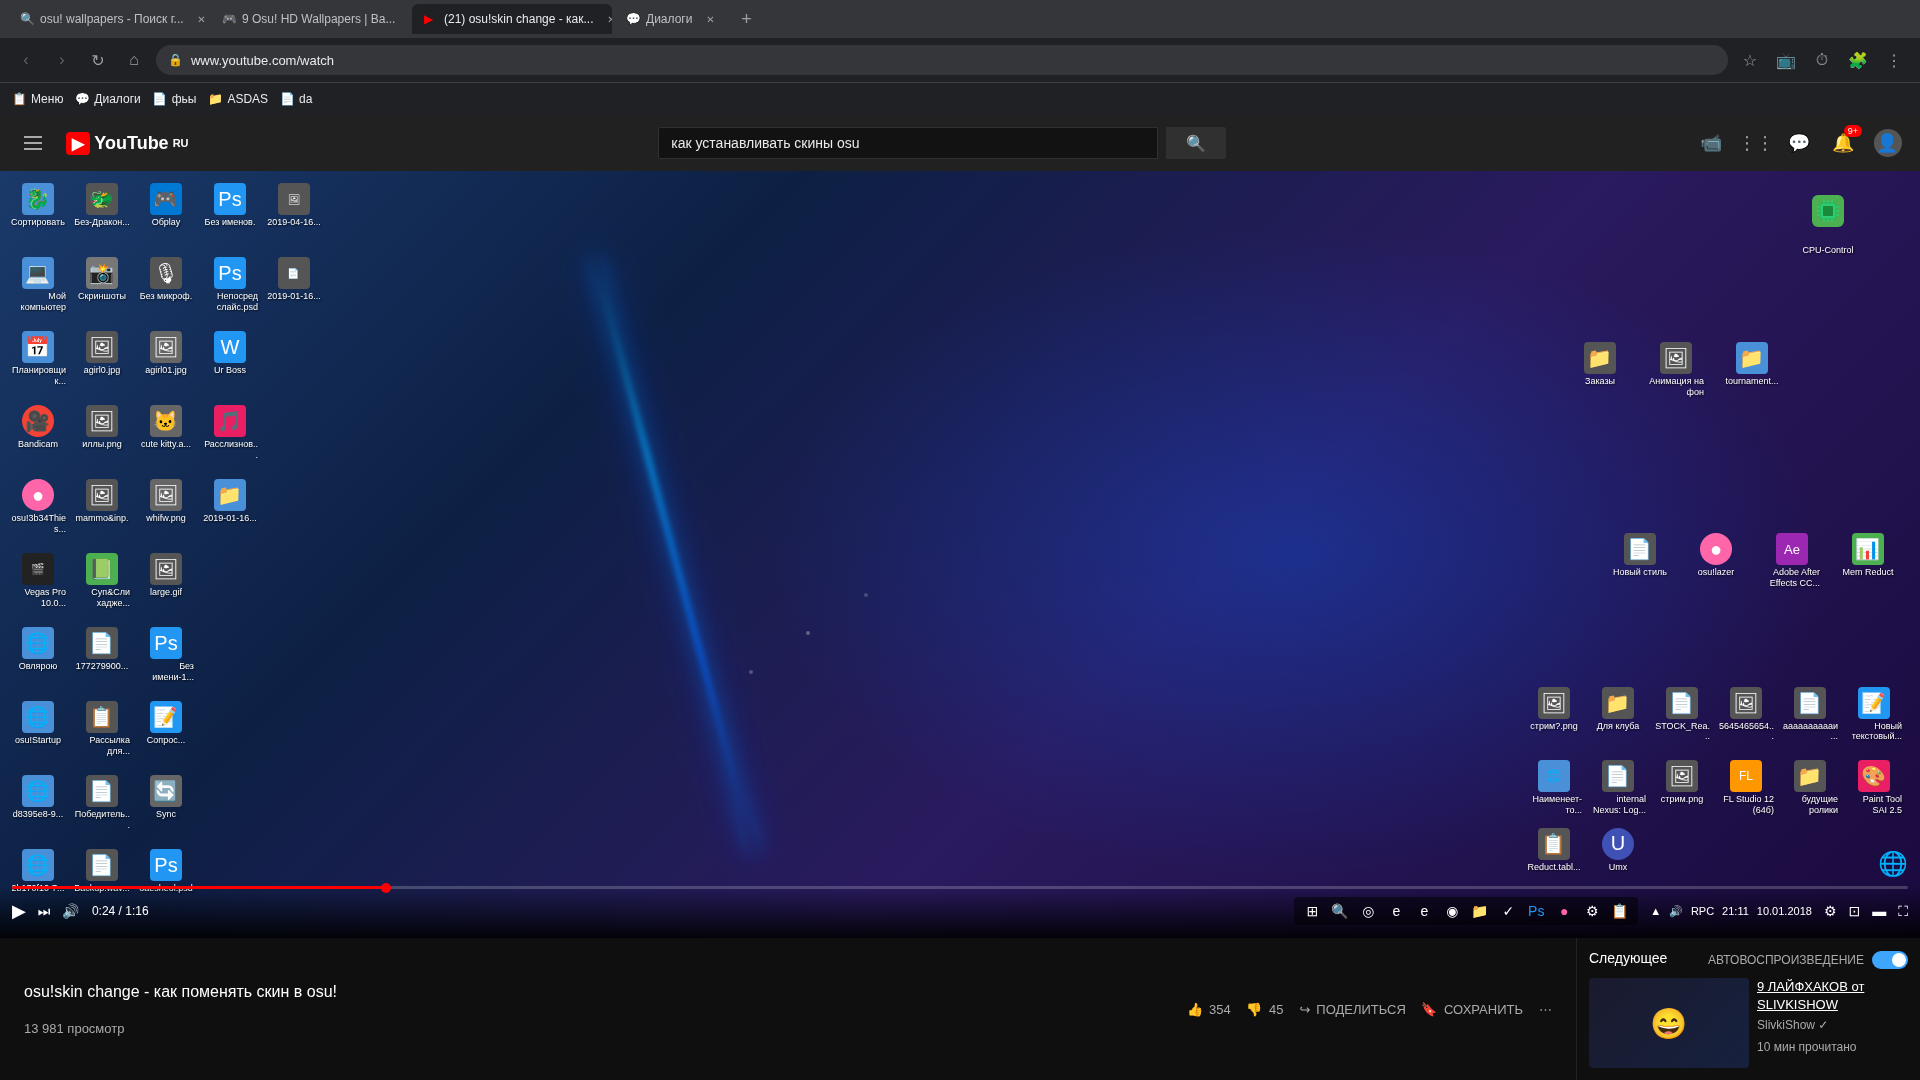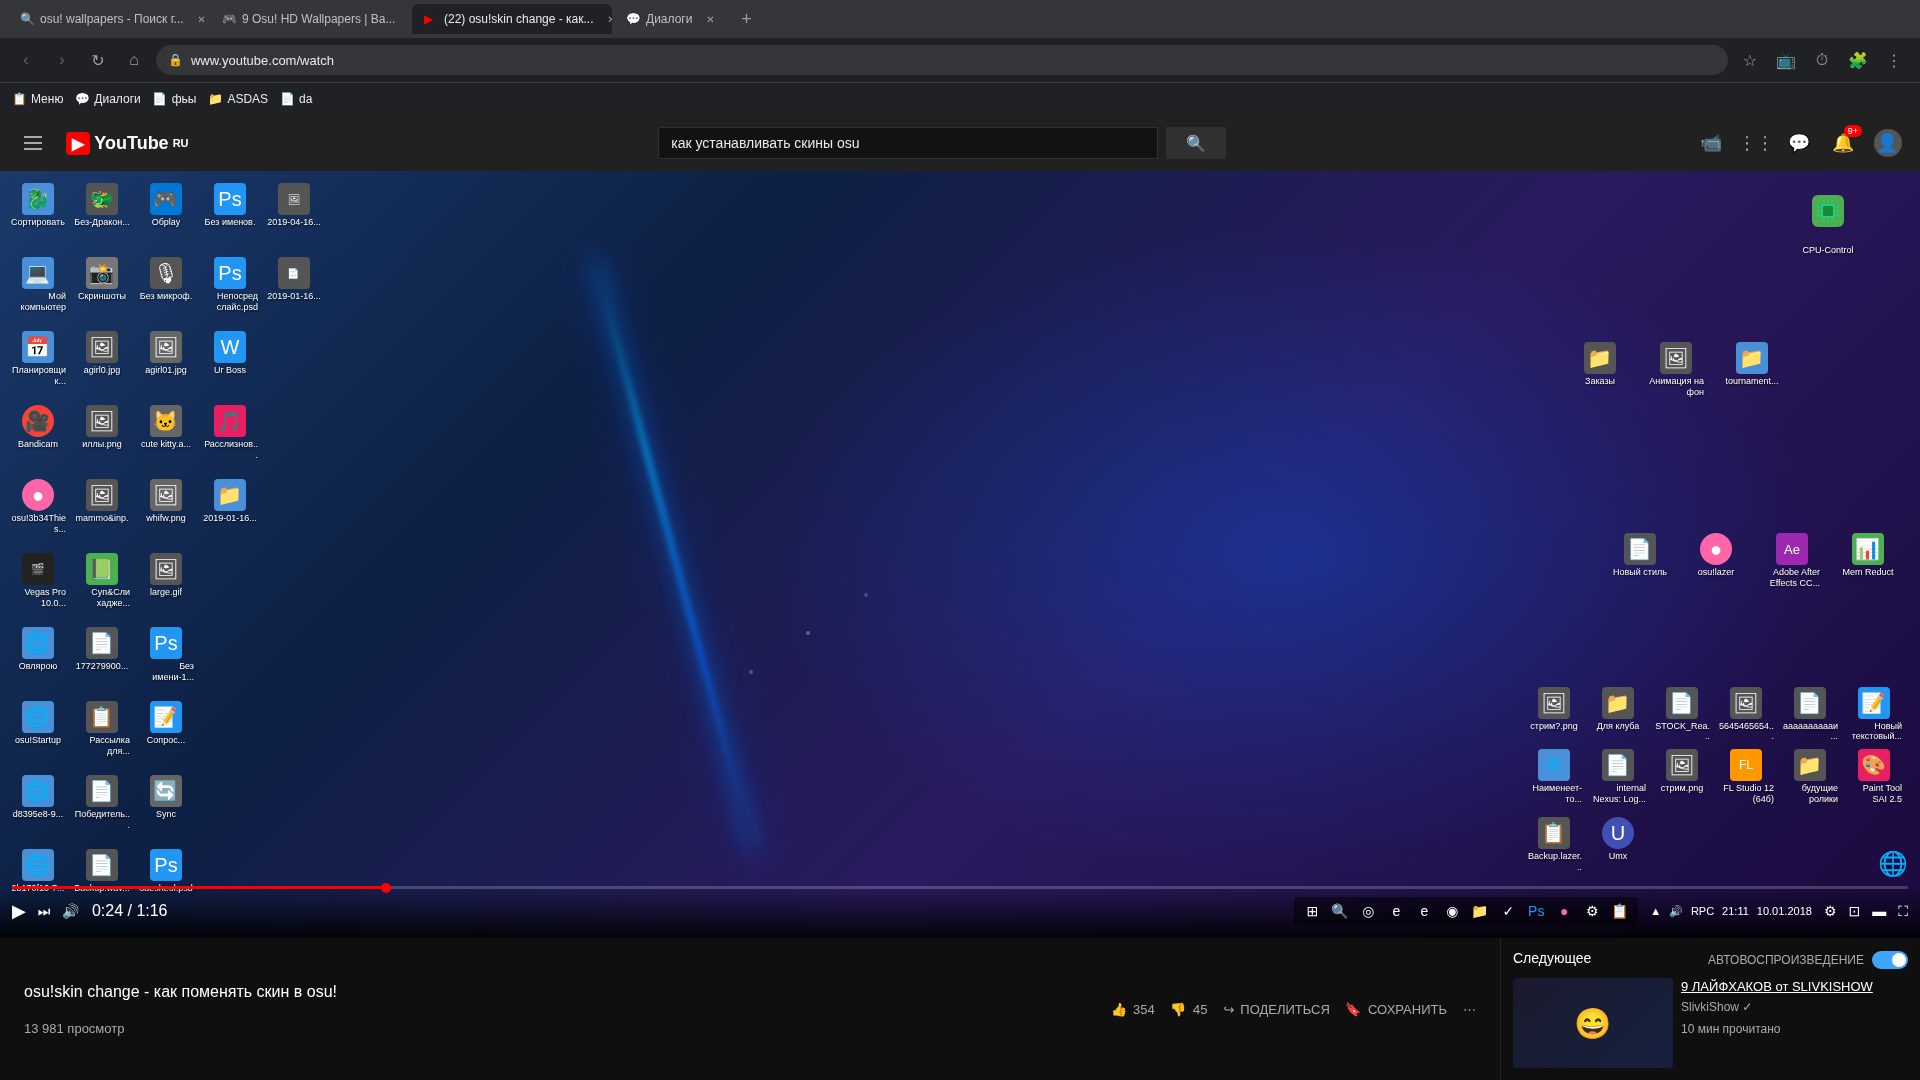--- a/index.html
+++ b/index.html
@@ -376,21 +376,21 @@
       color: #fff;
       font-size: 18px;
       cursor: pointer;
       display: flex;
       align-items: center;
       justify-content: center;
     }
 
     .time-display {
       color: #fff;
-      font-size: 16px;
+      font-size: 12px;
     }
 
     .ctrl-spacer { flex: 1; }
 
     .taskbar-icon {
       width: 24px;
       height: 24px;
       display: flex;
       align-items: center;
       justify-content: center;
@@ -568,21 +568,21 @@
       <span>osu! wallpapers - Поиск г...</span>
       <span class="tab-close">✕</span>
     </div>
     <div class="tab">
       <span class="tab-favicon">🎮</span>
       <span>9 Osu! HD Wallpapers | Ba...</span>
       <span class="tab-close">✕</span>
     </div>
     <div class="tab active">
       <span class="tab-favicon" style="color:#f00">▶</span>
-      <span>(22) osu!skin change - как...</span>
+      <span>(21) osu!skin change - как...</span>
       <span class="tab-close">✕</span>
     </div>
     <div class="tab">
       <span class="tab-favicon">💬</span>
       <span>Диалоги</span>
       <span class="tab-close">✕</span>
     </div>
     <div class="tab-new">+</div>
   </div>
 
@@ -958,21 +958,21 @@
           <div class="desktop-icon">
             <div class="icon-img" style="background:#555;color:#fff;">📁</div>
             <span class="icon-label">будущие ролики</span>
           </div>
           <div class="desktop-icon">
             <div class="icon-img" style="background:#e91e63;color:#fff;">🎨</div>
             <span class="icon-label">Paint Tool SAI 2.5</span>
           </div>
           <div class="desktop-icon">
             <div class="icon-img" style="background:#555;color:#fff;">📋</div>
-            <span class="icon-label">Backup.lazer...</span>
+            <span class="icon-label">Reduct.tabl...</span>
           </div>
           <div class="desktop-icon">
             <div class="icon-img" style="background:#3f51b5;color:#fff;border-radius:50%;">U</div>
             <span class="icon-label">Umx</span>
           </div>
         </div>
 
         <div class="video-controls">
           <div class="progress-bar">
             <div class="progress-filled"></div>
@@ -1044,21 +1044,21 @@
           <div class="action-btn">
             <span>🔖</span>
             <span>СОХРАНИТЬ</span>
           </div>
           <div class="action-btn">
             <span>⋯</span>
           </div>
         </div>
       </div>
 
-      <div style="width:420px;background:#0f0f0f;padding:12px;border-left:1px solid #222;">
+      <div style="width:344px;background:#0f0f0f;padding:12px;border-left:1px solid #222;">
         <div class="autoplay-row">
           <span class="next-label">Следующее</span>
           <div style="display:flex;align-items:center;gap:8px;">
             <span class="autoplay-label">АВТОВОСПРОИЗВЕДЕНИЕ</span>
             <div class="toggle">
               <div class="toggle-dot"></div>
             </div>
           </div>
         </div>
         <div class="next-video-card">

